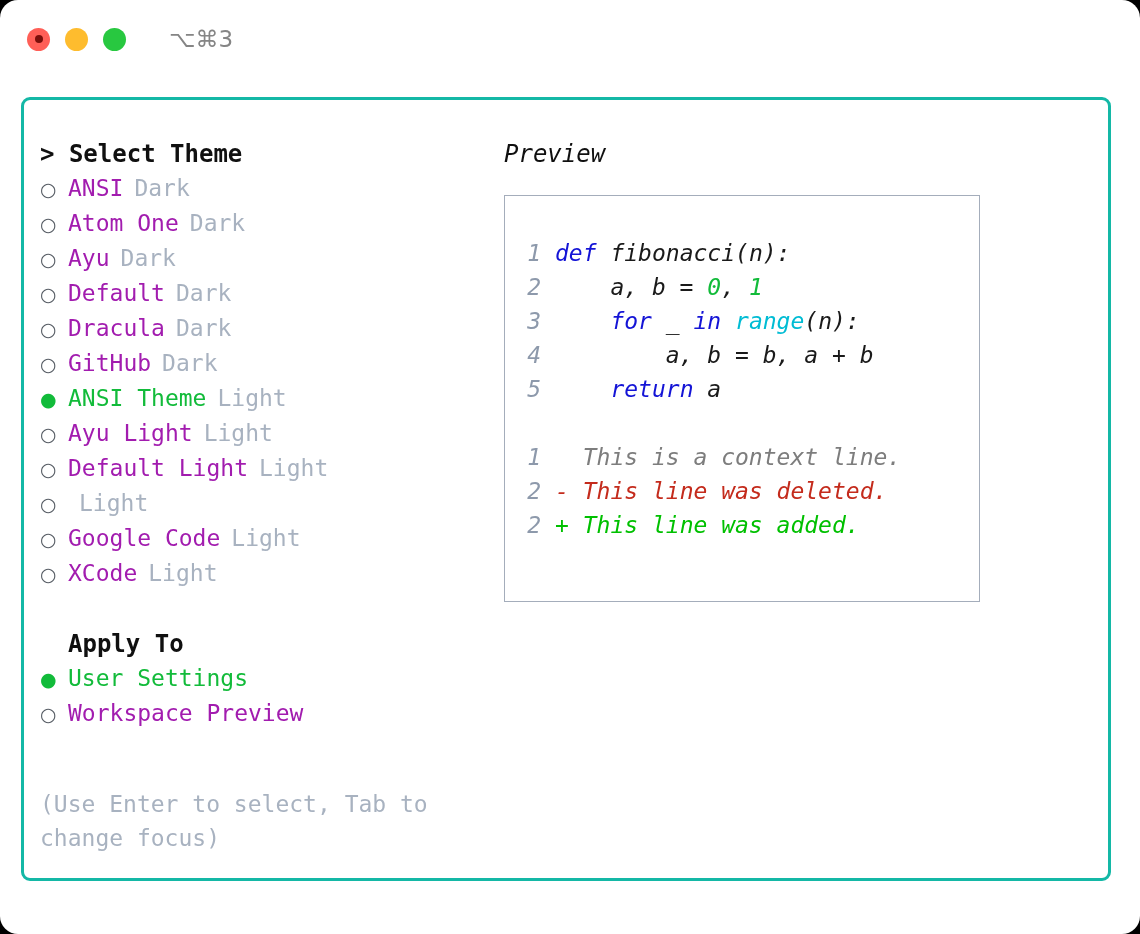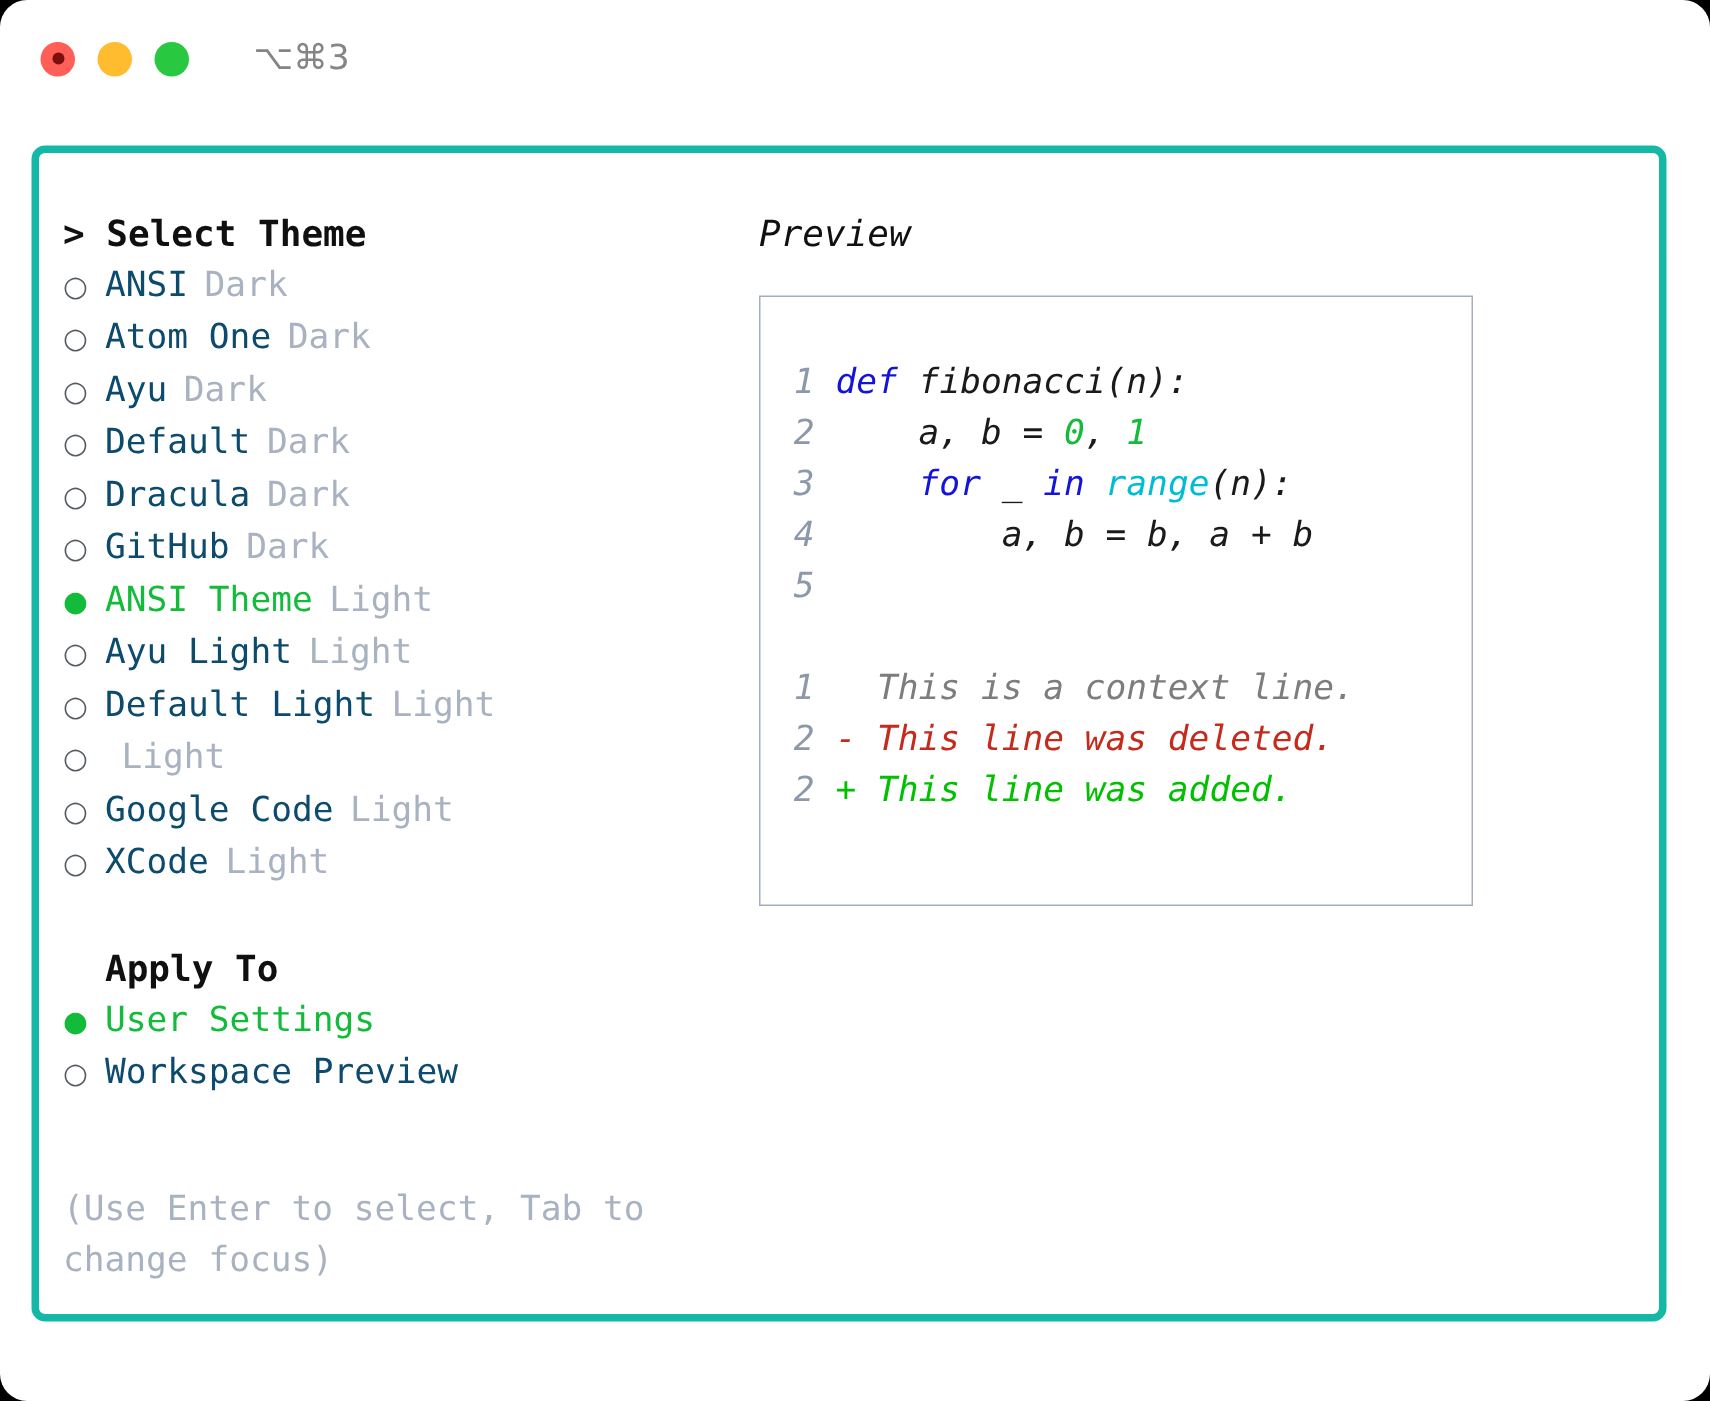--- a/index.html
+++ b/index.html
@@ -67,21 +67,21 @@
     line-height: 1;
   }
 
   
   .panel {
     position: absolute;
     left: 21px;
     top: 97px;
     width: 1090px;
     height: 784px;
-    border: 5px solid #14b8a6;
+    border: 3px solid #14b8a6;
     border-radius: 9px;
     box-sizing: border-box;
     background: #ffffff;
   }
 
   .panel-inner {
     position: relative;
     width: 100%;
     height: 100%;
   }
@@ -114,21 +114,21 @@
     white-space: pre;
   }
   .bullet {
     width: 28px;
     flex: 0 0 28px;
     color: #555b63;
     font-size: 19px;
     font-family: "DejaVu Sans", sans-serif;
   }
   .opt-row.selected .bullet { color: #12bb3a; }
-  .opt-label { color: #0c4a6e; }
+  .opt-label { color: #a21caf; }
   .opt-row.selected .opt-label { color: #12bb3a; }
   .opt-tag {
     color: #a8b2c0;
     padding-left: 11px;
   }
 
   .spacer-sm { height: 36px; }
   .spacer-md { height: 34px; }
 
   .hint {
@@ -329,20 +329,21 @@
               <span class="code-text"><span class="tok-id">    </span><span class="tok-kw">for</span><span class="tok-id"> _ </span><span class="tok-kw">in</span><span class="tok-id"> </span><span class="tok-fn">range</span><span class="tok-id">(n):</span></span>
             </div>
 
             <div class="code-line">
               <span class="lineno">4</span>
               <span class="code-text"><span class="tok-id">        a, b = b, a + b</span></span>
             </div>
 
             <div class="code-line">
               <span class="lineno">5</span>
+              <span class="code-text"><span class="tok-id">    </span><span class="tok-kw">return</span><span class="tok-id"> a</span></span>
             </div>
 
           </div>
 
           <div class="diff-gap"></div>
 
           <div>
 
             <div class="code-line">
               <span class="lineno">1</span>

